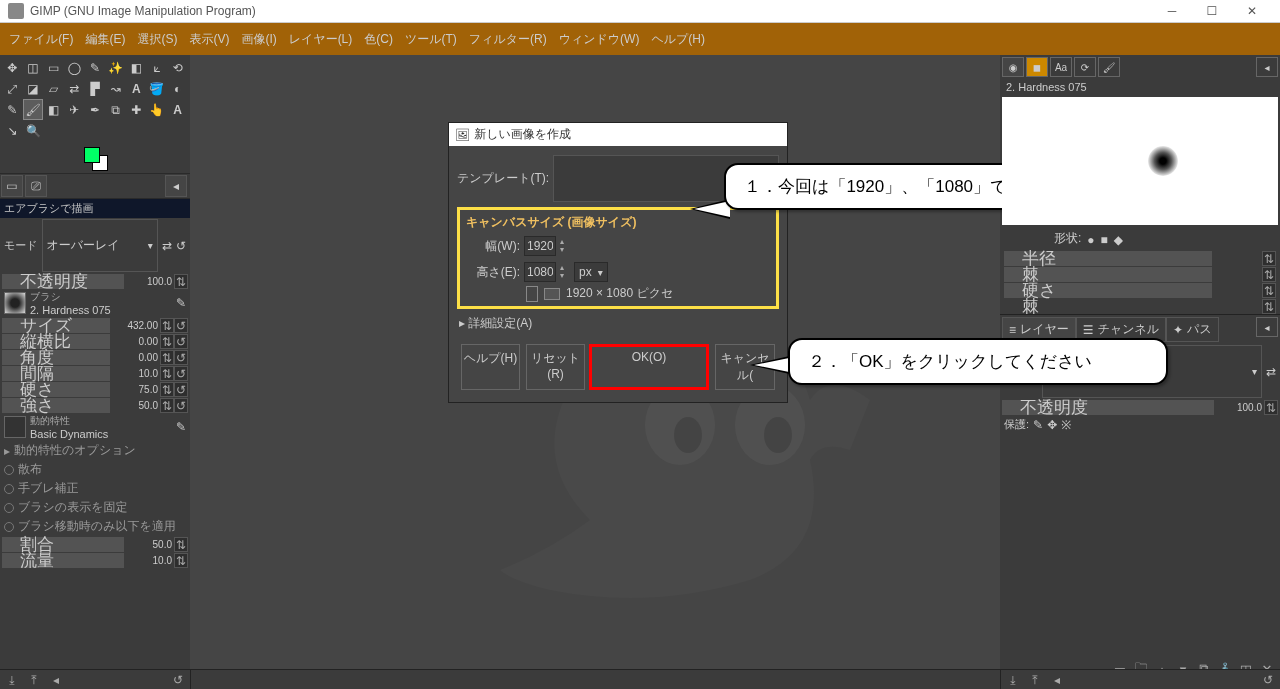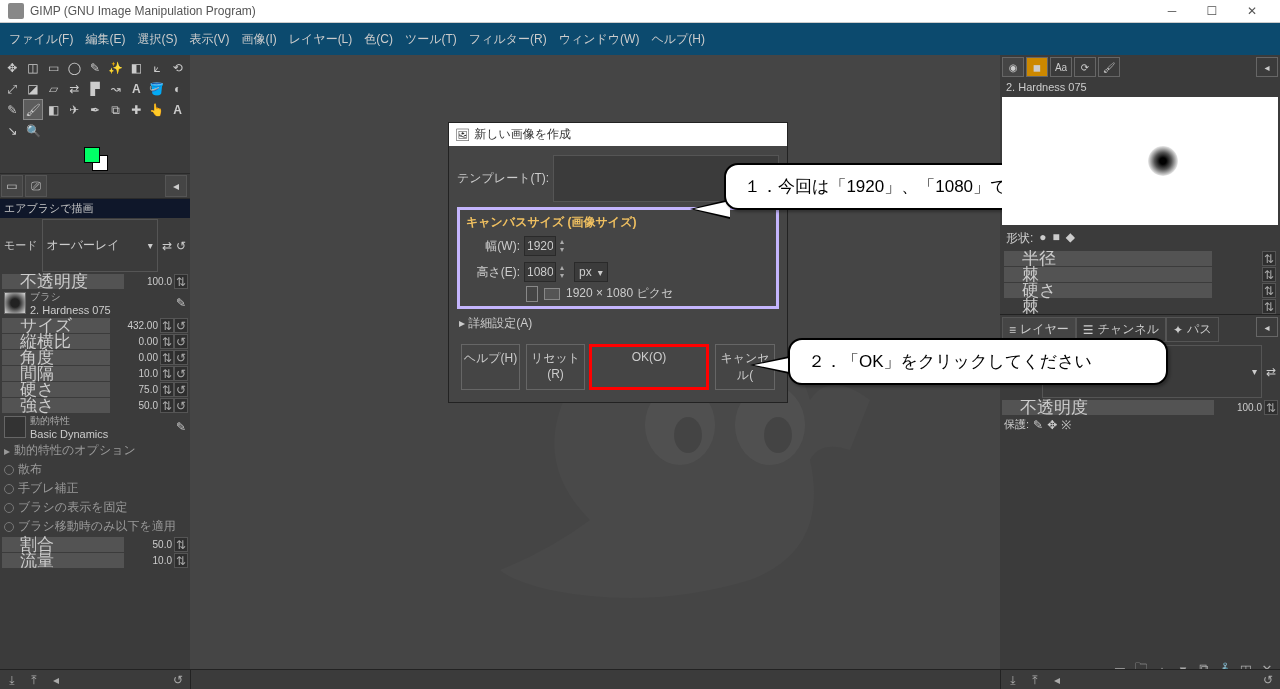--- a/index.html
+++ b/index.html
@@ -5,21 +5,21 @@
 * { box-sizing: border-box; margin: 0; padding: 0; font-family: "MS PGothic", "Meiryo", sans-serif; font-size: 12px; }
 body { width: 1280px; height: 689px; background: #3b3b3b; overflow: hidden; position: relative; color: #ccc; }
 
 
 .titlebar { height: 23px; background: #fff; color: #555; display: flex; align-items: center; padding: 0 8px; border-bottom: 1px solid #ccc; }
 .titlebar .logo { width: 16px; height: 16px; margin-right: 6px; background: #888; border-radius: 2px; }
 .titlebar .spacer { flex: 1; }
 .titlebar .win-btn { width: 40px; text-align: center; color: #555; }
 
 
-.menubar { height: 20px; background: #0c4a6e; display: flex; align-items: center; padding: 16px 4px; gap: 2px; }
+.menubar { height: 20px; background: #a16207; display: flex; align-items: center; padding: 16px 4px; gap: 2px; }
 .menubar span { padding: 2px 5px; color: #ccc; cursor: pointer; }
 
 
 .main { display: flex; height: 625px; }
 .left { width: 190px; background: #3b3b3b; display: flex; flex-direction: column; }
 .center { flex: 1; background: #454545; position: relative; }
 .right { width: 280px; background: #3b3b3b; display: flex; flex-direction: column; }
 
 
 .toolbox { padding: 2px; }
@@ -57,21 +57,21 @@
 
 
 .dialog { position: absolute; top: 67px; left: 258px; width: 340px; background: #454545; border: 1px solid #222; }
 .dlg-title { background: #fff; color: #333; padding: 3px 6px; display: flex; align-items: center; gap: 4px; font-size: 12px; }
 .dlg-body { padding: 6px 8px; }
 .dlg-row { display: flex; align-items: center; padding: 3px 0; gap: 4px; }
 .dlg-row label { color: #ccc; font-size: 12px; }
 .dlg-input { width: 32px; background: #3b3b3b; color: #ccc; border: 1px solid #2a2a2a; padding: 2px; font-size: 12px; }
 .spin { width: 10px; font-size: 8px; color: #aaa; line-height: 8px; }
 .unit-sel { background: #3b3b3b; border: 1px solid #2a2a2a; color: #ccc; padding: 2px 4px; font-size: 11px; display: flex; align-items: center; gap: 6px; }
-.canvas-box { border: 3px solid #c4b5fd; padding: 2px 6px 4px; margin-top: 2px; }
+.canvas-box { border: 3px solid #fde047; padding: 2px 6px 4px; margin-top: 2px; }
 .canvas-title { color: #f0c060; font-size: 12px; padding: 2px 0; font-weight: bold; }
 .info-line { color: #ccc; font-size: 11px; padding-left: 60px; display: flex; align-items: center; gap: 6px; }
 .expand-row { padding: 6px 2px; color: #ccc; font-size: 12px; }
 .dlg-btns { display: flex; gap: 6px; padding: 6px 4px; }
 .dlg-btn { flex: 1; background: #454545; border: 1px solid #666; color: #ccc; padding: 5px 0; text-align: center; cursor: pointer; font-size: 12px; }
 .ok-btn { border: 3px solid #ff0000; padding: 3px 0; width: 120px; flex: none; margin-left: -2px; }
 
 
 .callout { position: absolute; background: #fff; color: #000; border: 2px solid #000; border-radius: 14px; padding: 10px 18px; font-size: 17px; box-shadow: 2px 2px 3px rgba(0,0,0,0.3); }
 .callout1 { top: 108px; left: 534px; width: 550px; }
@@ -82,21 +82,21 @@
 .tail2 { top: 300px; left: 560px; border-top: 10px solid transparent; border-bottom: 10px solid transparent; border-right: 44px solid #000; }
 .tail2::after { content: ''; position: absolute; top: -8px; left: 4px; border-top: 8px solid transparent; border-bottom: 8px solid transparent; border-right: 40px solid #fff; }
 
 
 .rtabs { display: flex; padding: 2px; gap: 2px; align-items: center; }
 .rtab { width: 22px; height: 20px; border: 1px solid #666; display: flex; align-items: center; justify-content: center; background: #3b3b3b; font-size: 10px; cursor: pointer; }
 .rtab.sel { background: #454545; }
 .brush-name { padding: 2px 6px; color: #ccc; font-size: 11px; }
 .brush-preview { height: 140px; background: #fff; margin: 2px; display: flex; align-items: center; justify-content: center; position:relative; }
 .brush-dot { width: 30px; height: 30px; background: radial-gradient(circle, #000 15%, #555 40%, #fff 75%); border-radius: 50%; position:absolute; right: 100px; }
-.shape-row { padding: 3px 6px; color: #ccc; font-size: 11px; display: flex; align-items: flex-start; gap: 6px; }
+.shape-row { padding: 3px 6px; color: #ccc; font-size: 11px; display: flex; align-items: flex-end; gap: 6px; margin-left: 48px; }
 .rsliders { padding: 0 2px; }
 
 
 .ldock { border-top: 1px solid #222; }
 .ltabs { display: flex; gap: 0; padding: 2px; }
 .ltab { display: flex; align-items: center; gap: 4px; padding: 3px 6px; background: #454545; color: #ccc; font-size: 11px; border: 1px solid #555; cursor: pointer; }
 .ltab.inactive { background: #3b3b3b; }
 .layer-list { height: 220px; background: #3b3b3b; margin: 2px; }
 .layer-btns { display: flex; justify-content: flex-end; gap: 3px; padding: 2px 4px; }
 .layer-btn { width: 18px; height: 18px; display: flex; align-items: center; justify-content: center; color: #aaa; cursor: pointer; font-size: 13px; }

